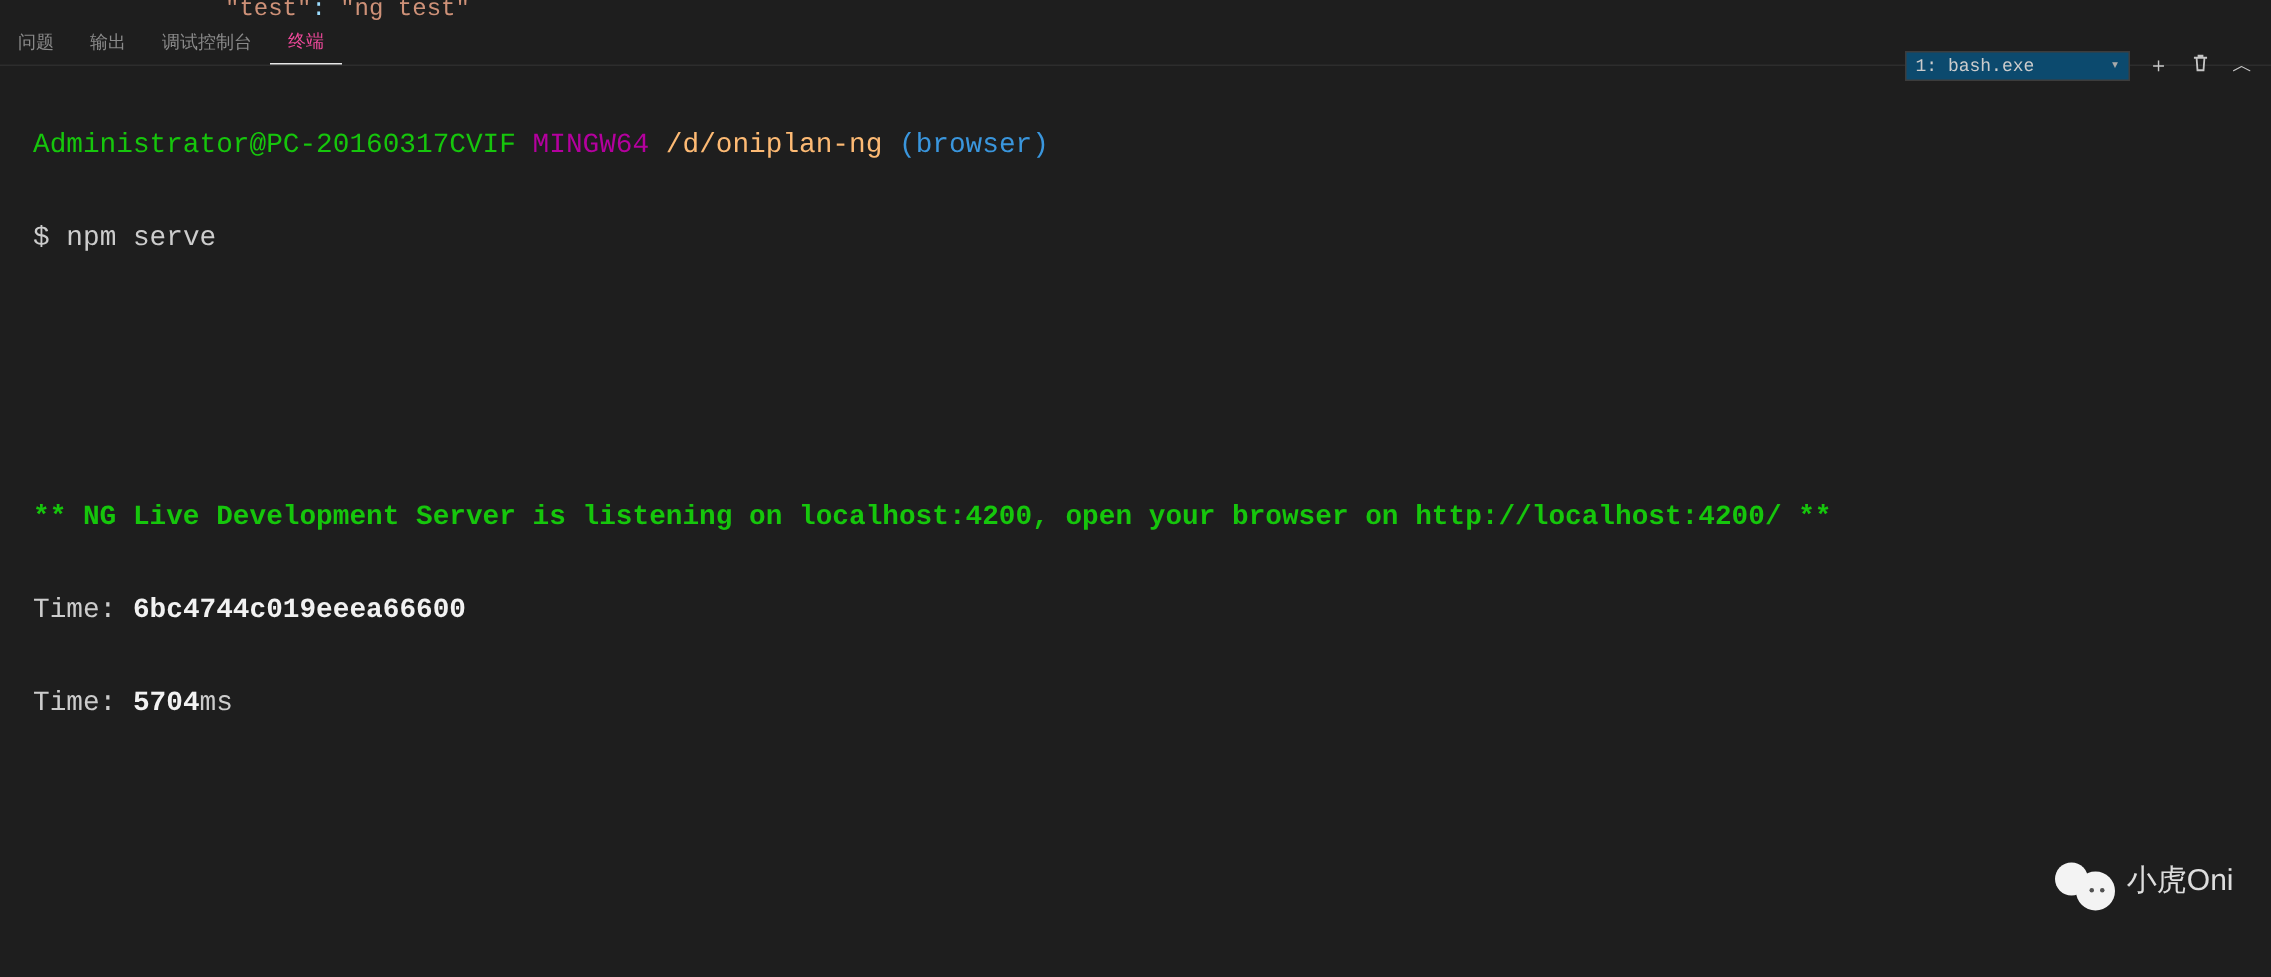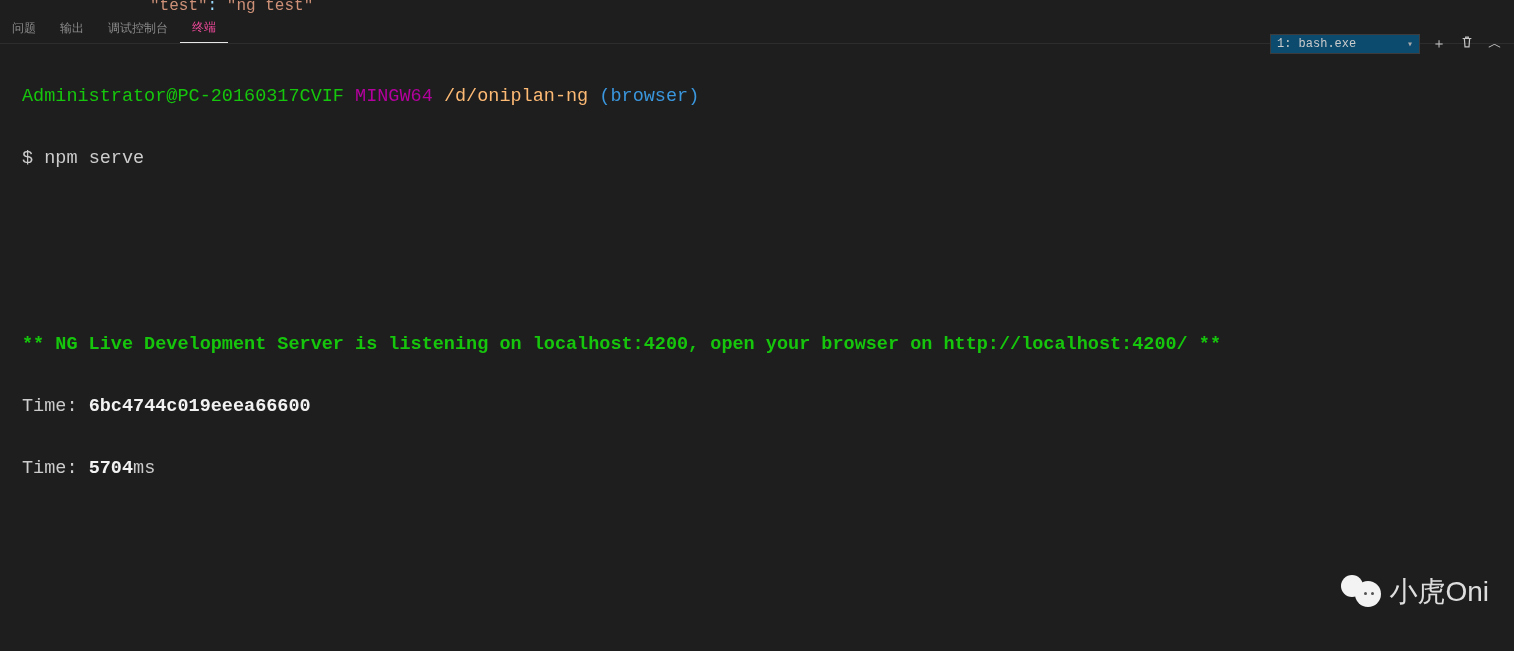--- a/index.html
+++ b/index.html
@@ -107,21 +107,21 @@
 
 .watermark {
   position: absolute;
   right: 25px;
   bottom: 40px;
   display: flex;
   align-items: flex-start;
   gap: 6px;
   color: #e8e8e8;
   font-family: "Microsoft YaHei", sans-serif;
-  font-size: 28px;
+  font-size: 20px;
   opacity: 0.95;
 }
 .wm-ico {
   width: 46px;
   height: 38px;
   position: relative;
 }
 .wm-ico .bubble {
   position: absolute;
   border-radius: 50%;

